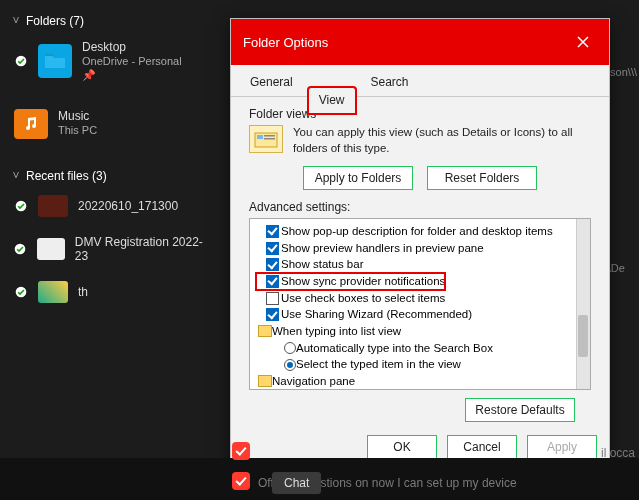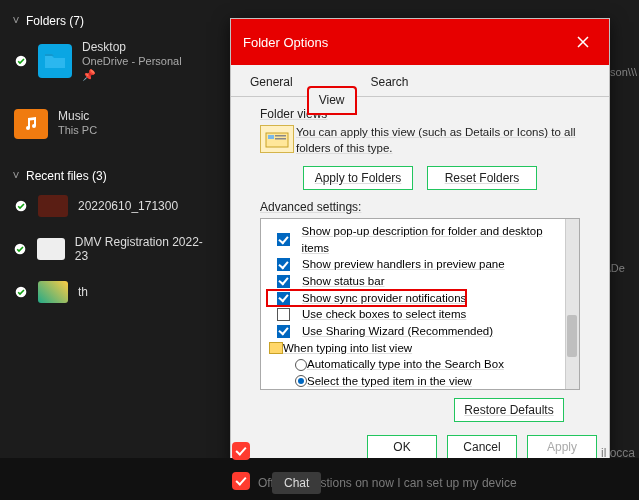--- a/index.html
+++ b/index.html
@@ -30,33 +30,33 @@
     background:#f2f2f2; border:1px solid #c0c0c0;
     box-shadow:0 4px 16px rgba(0,0,0,.6);
   }
   .titlebar { height:46px; background:#e70000; color:#fff; display:flex;align-items:center; padding:0 8px 0 12px; font-size:13px; }
   .titlebar .spacer { flex:1; }
   .closebtn { width:36px; height:30px; display:flex;align-items:center;justify-content:center; cursor:pointer; }
   .tabs { display:flex; height:28px; border-bottom:1px solid #c9c9c9; padding-left:8px; margin-top:4px; gap:4px;}
   .tab { padding:5px 10px 4px; font-size:12px; color:#222; border:1px solid transparent; border-bottom:none; cursor:pointer; }
   .tab.active { background:#f2f2f2; border-color:#aaa; border-radius:3px 3px 0 0; position:relative; top:18px; }
   .red-box { outline:2px solid #e70000; outline-offset:-1px; }
-  .group { margin:10px 29px;text-decoration:underline; }
+  .group { margin:10px 18px; }
   .group-title { color:#222; font-size:12px; margin-bottom:4px; }
-  .fv-row { display:flex; gap:2px; align-items:flex-start; }
+  .fv-row { display:flex; gap:10px; align-items:flex-start; }
   .fv-icon { width:34px;height:28px; background:#fff0c0; border:1px solid #d4b44a; display:flex;align-items:center;justify-content:center; }
   .fv-text { color:#222; font-size:11.5px; flex:1; line-height:1.35; }
   .btnrow { display:flex; gap:14px; justify-content:center; margin-top:10px; }
   .winbtn { min-width:110px; height:24px; background:#fff; border:1px solid #22c55e; font-size:12px; color:#222; cursor:pointer; }
   .winbtn.disabled { color:#aaa; }
   .adv-list { height:172px; border:1px solid #aaa; background:#fff; overflow:hidden; position:relative; color:#000; }
   .adv-scroll { width:14px; background:#e5e5e5; position:absolute; right:0; top:0; bottom:0; border-left:1px solid #ccc; }
   .adv-thumb { position:absolute; right:2px; width:10px; height:42px; top:96px; background:#bfbfbf; border-radius:2px; }
   .adv-inner { padding:4px 16px 4px 6px; font-size:11.5px; line-height:1.45; }
-  .ck { display:flex; align-items:center; gap:12px; padding-left:10px; }
+  .ck { display:flex; align-items:center; gap:2px; padding-left:10px; }
   .ckbox { width:13px; height:13px; border:1px solid #555; background:#fff; display:inline-flex;align-items:center;justify-content:center; }
   .ckbox.checked { background:#0067c0; border-color:#0067c0; }
   .ckbox.checked::after { content:""; width:7px;height:4px; border-left:2px solid #fff; border-bottom:2px solid #fff; transform:rotate(-50deg); margin-top:-2px; }
   .radio { display:flex; align-items:center; gap:0; padding-left:28px; }
   .rcircle { width:12px;height:12px; border:1px solid #555; border-radius:50%; display:inline-flex;align-items:center;justify-content:center;}
   .rcircle.on::after { content:""; width:6px;height:6px;border-radius:50%; background:#0067c0; }
   .tree-folder { display:flex; align-items:center; padding-left:2px; }
   .tree-folder .fico { width:14px;height:12px; background:#ffd76a; border:1px solid #c9a227; }
   .dlg-footer { position:absolute; bottom:8px; right:12px; display:flex; gap:10px; }
   .restore-row { display:flex; justify-content:flex-end; margin:8px 16px 0 0; }

